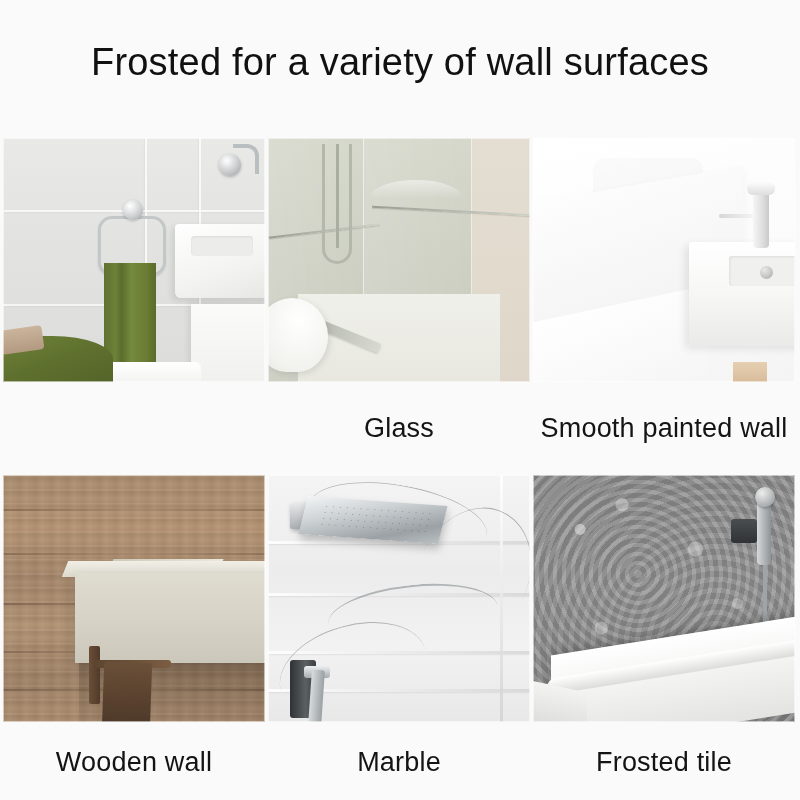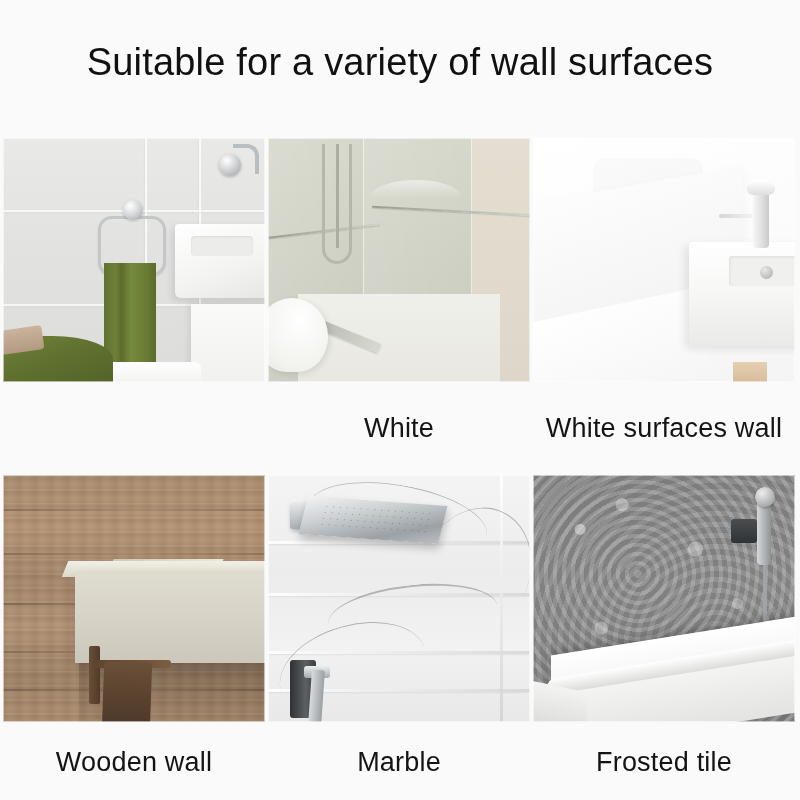--- a/index.html
+++ b/index.html
@@ -412,21 +412,21 @@
 
   .photo-frame {
     position: absolute; inset: 0;
     box-shadow: inset 0 0 0 1px rgba(255,255,255,.55);
     pointer-events: none;
   }
 </style>
 </head>
 <body>
 
-<h1 class="page-title">Suitable for a variety of wall surfaces</h1>
+<h1 class="page-title">Frosted for a variety of wall surfaces</h1>
 
 <div class="grid">
 
   <div class="cell row1">
     <div class="photo p1">
       <div class="tile-line-v" style="left:142px"></div>
       <div class="tile-line-v" style="left:196px"></div>
       <div class="tile-line-h" style="top:72px"></div>
       <div class="tile-line-h" style="top:166px"></div>
       <div class="sink"></div>
@@ -451,37 +451,37 @@
       <div class="shower-top"></div>
       <div class="rail" style="left:0;top:92px;width:112px;transform:rotate(-7deg)"></div>
       <div class="rail" style="left:104px;top:72px;width:160px;transform:rotate(3deg)"></div>
       <div class="hose"></div>
       <div class="hose2"></div>
       <div class="floor"></div>
       <div class="drain"></div>
       <div class="toilet"></div>
       <div class="photo-frame"></div>
     </div>
-    <div class="caption">White</div>
+    <div class="caption">Glass</div>
   </div>
 
   <div class="cell row1">
     <div class="photo p3">
       <div class="soft-rect"></div>
       <div class="panel-a"></div>
       <div class="panel-b"></div>
       <div class="basin"></div>
       <div class="drain-dot"></div>
       <div class="faucet-spout"></div>
       <div class="faucet-body"></div>
       <div class="faucet-head"></div>
       <div class="wood-strip"></div>
       <div class="photo-frame"></div>
     </div>
-    <div class="caption">White surfaces wall</div>
+    <div class="caption">Smooth painted wall</div>
   </div>
 
   <div class="cell row2">
     <div class="photo p4">
       <div class="plank-seam" style="top:34px"></div>
       <div class="plank-seam" style="top:78px"></div>
       <div class="plank-seam" style="top:128px"></div>
       <div class="plank-seam" style="top:176px"></div>
       <div class="plank-seam" style="top:214px"></div>
       <div class="lower-shadow"></div>

